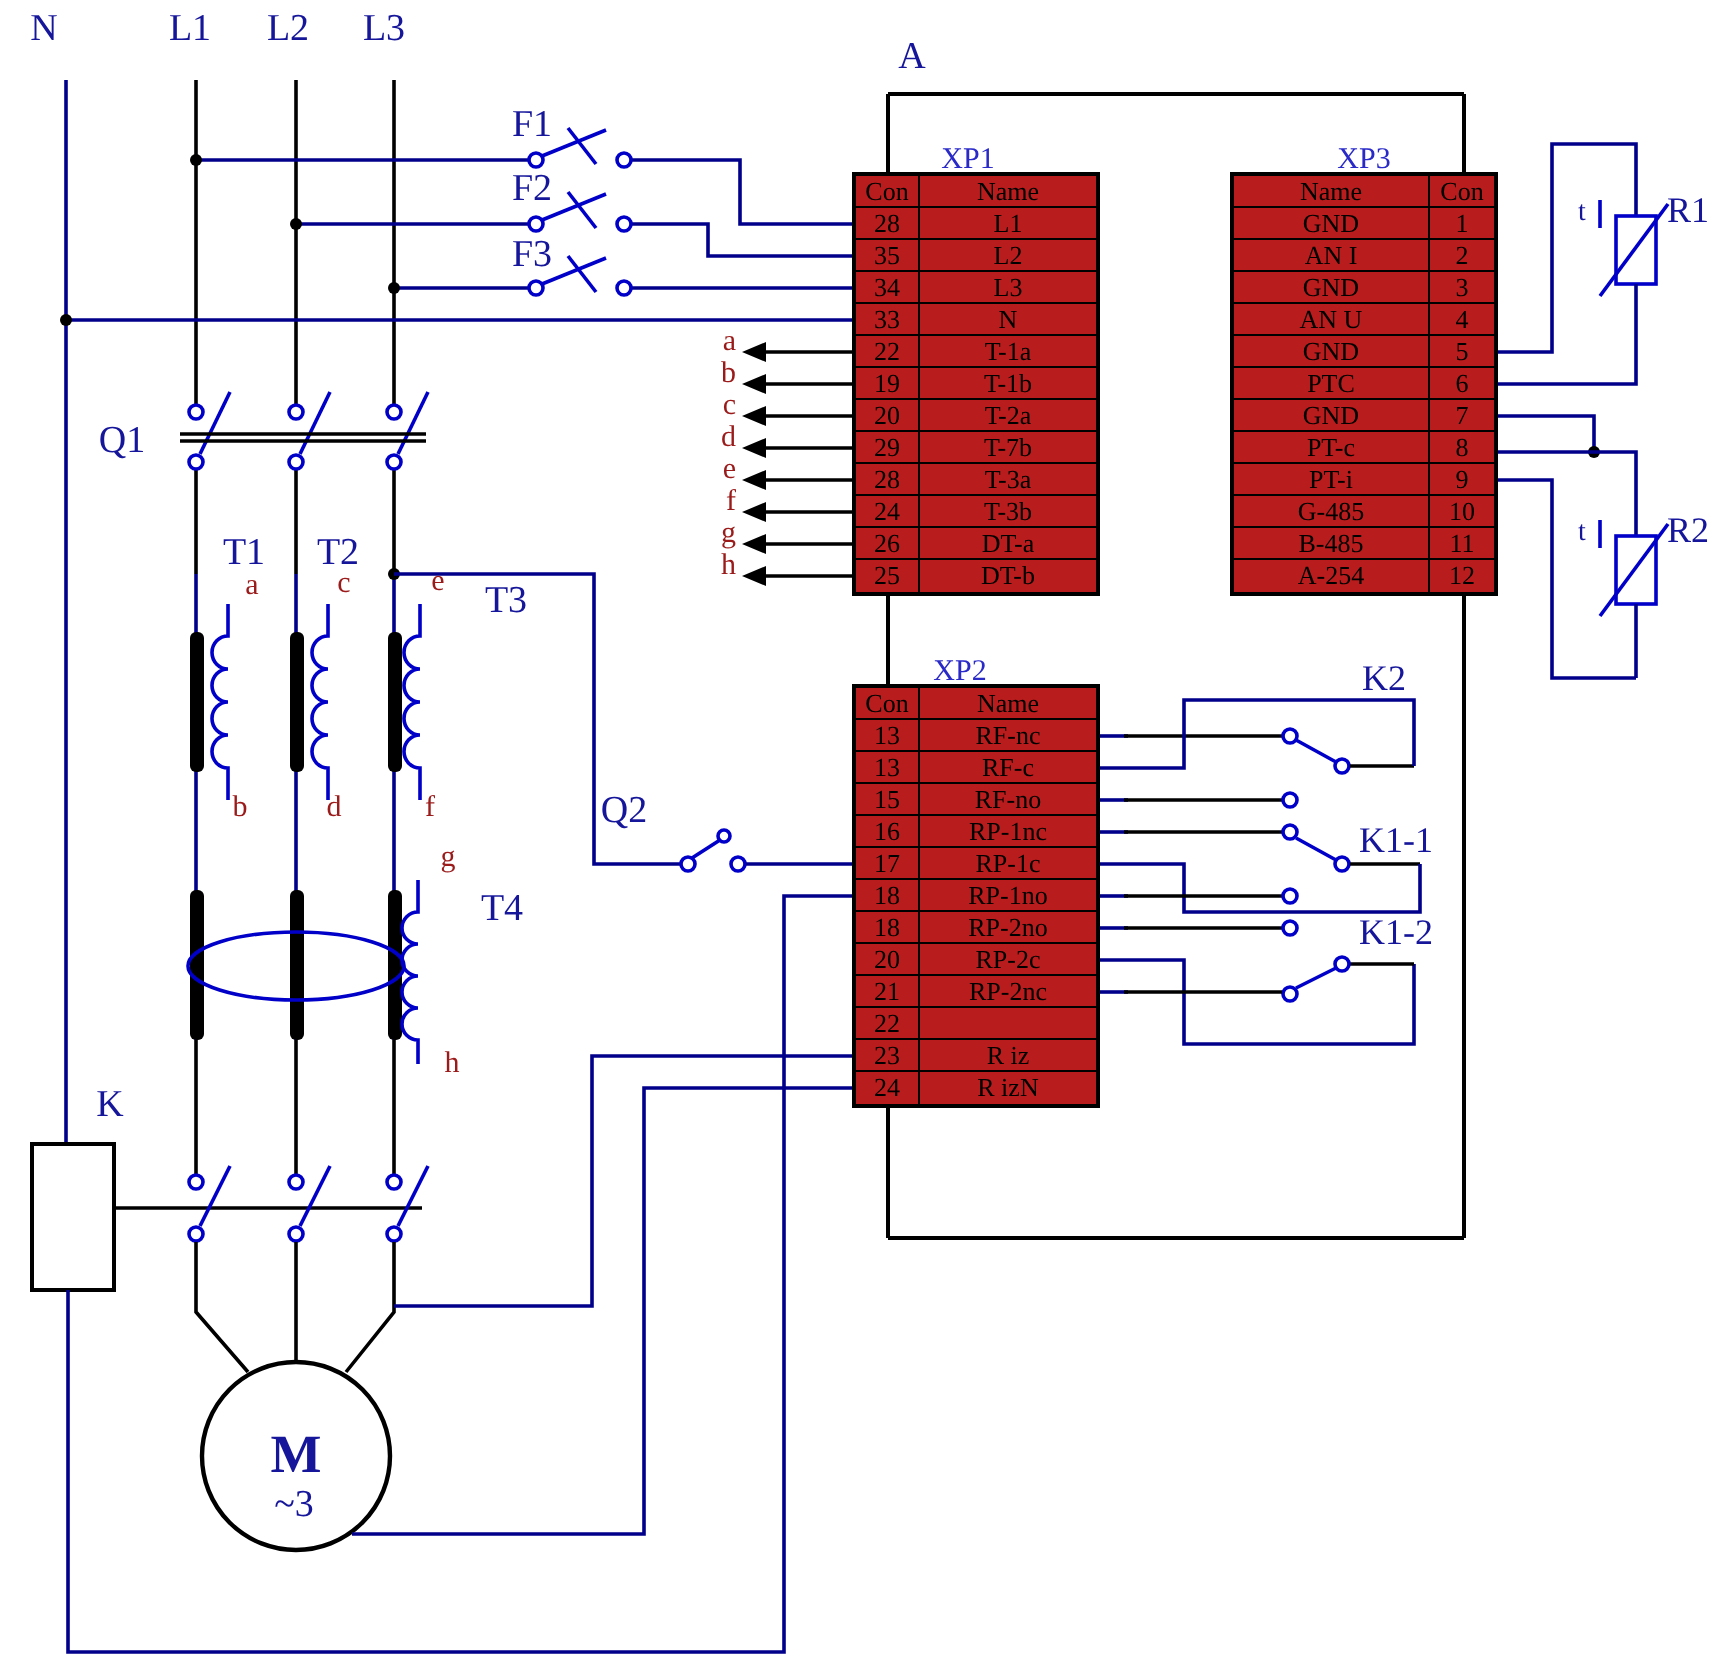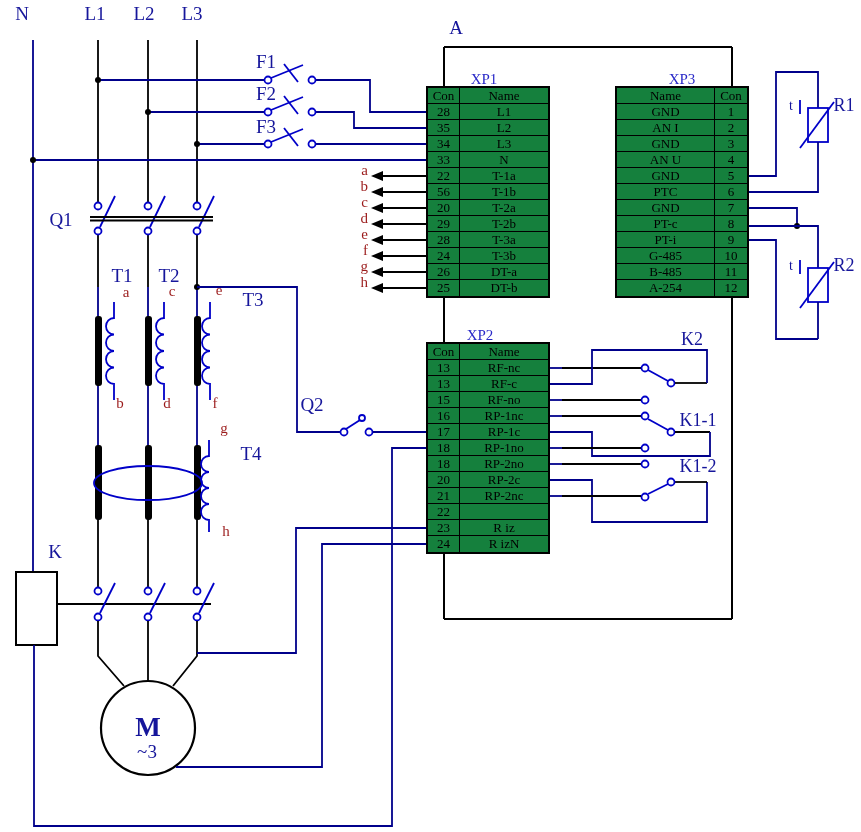--- a/index.html
+++ b/index.html
@@ -13,21 +13,21 @@
   .t-sm{fill:#16169B;font-size:14px;}
   .t-m{fill:#16169B;font-size:27px;font-weight:bold;}
   .t-m3{fill:#16169B;font-size:19px;}
   .wn{stroke:#00008B;stroke-width:1.8;fill:none;}
   .wk{stroke:#000;stroke-width:1.8;fill:none;}
   .sy{stroke:#0000C8;stroke-width:1.8;fill:none;}
   .cc{stroke:#0000C8;stroke-width:1.8;fill:#fff;}
   .bx{stroke:#000;stroke-width:2;fill:none;}
   .bar{fill:#000;}
   .dot{fill:#000;}
-  .xptable{position:absolute;border:2px solid #000;background:#15803d;display:grid;
+  .xptable{position:absolute;border:2px solid #000;background:#b91c1c;display:grid;
            font-family:"Liberation Serif","DejaVu Serif",serif;font-size:13px;color:#000;}
   .xptable .cell{height:16px;line-height:15px;text-align:center;border-bottom:1px solid #000;
                  box-sizing:border-box;overflow:hidden;white-space:nowrap;}
   .xptable .c1{border-right:1px solid #000;}
   .xptable .cell:nth-last-child(-n+2){border-bottom:none;}
 </style>
 </head>
 <body>
 
 <div class="stage">
@@ -298,26 +298,26 @@
   <div class="cell c1">28</div>
       <div class="cell">L1</div>
   <div class="cell c1">35</div>
       <div class="cell">L2</div>
   <div class="cell c1">34</div>
       <div class="cell">L3</div>
   <div class="cell c1">33</div>
       <div class="cell">N</div>
   <div class="cell c1">22</div>
       <div class="cell">T-1a</div>
-  <div class="cell c1">56</div>
+  <div class="cell c1">19</div>
       <div class="cell">T-1b</div>
   <div class="cell c1">20</div>
       <div class="cell">T-2a</div>
   <div class="cell c1">29</div>
-      <div class="cell">T-2b</div>
+      <div class="cell">T-7b</div>
   <div class="cell c1">28</div>
       <div class="cell">T-3a</div>
   <div class="cell c1">24</div>
       <div class="cell">T-3b</div>
   <div class="cell c1">26</div>
       <div class="cell">DT-a</div>
   <div class="cell c1">25</div>
       <div class="cell">DT-b</div>
 </div>
 

